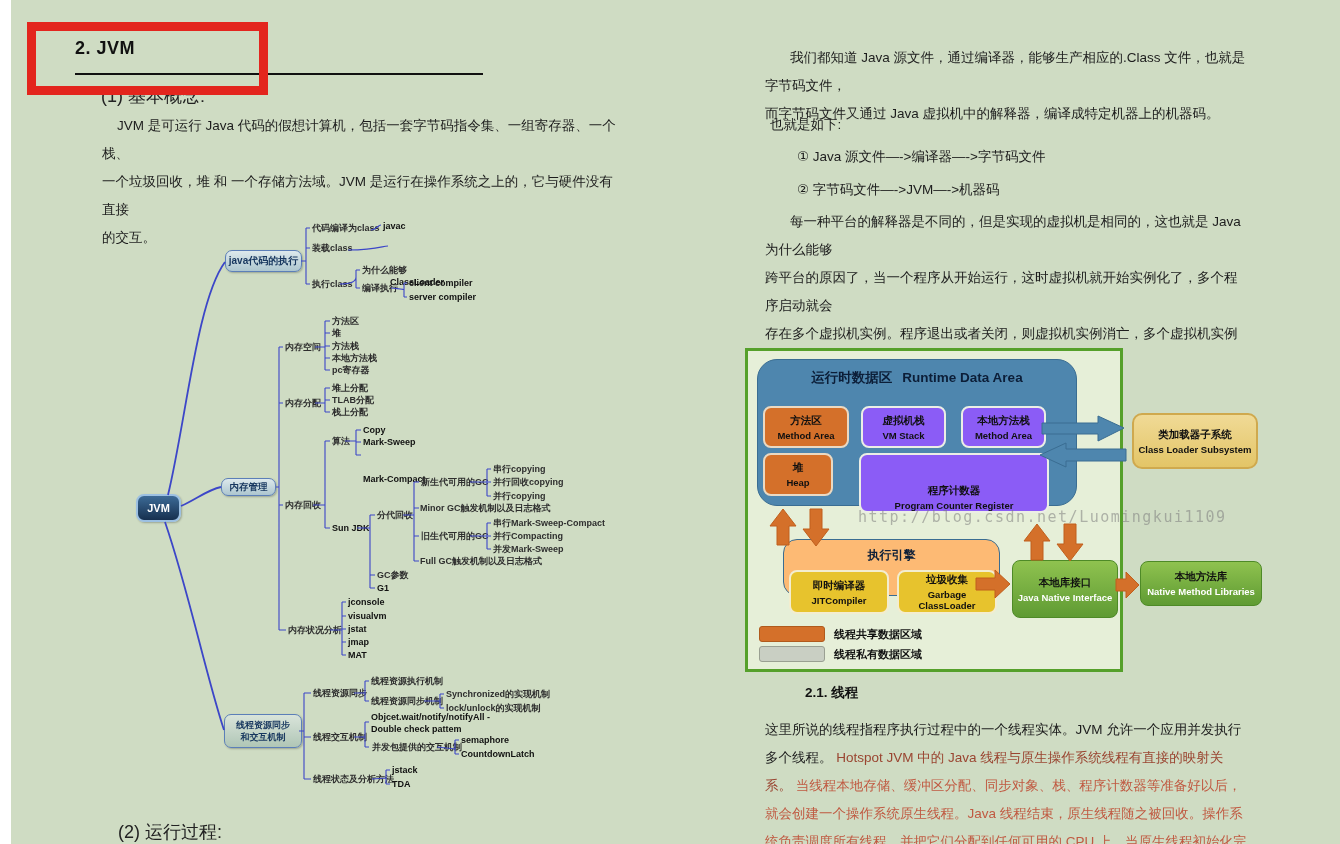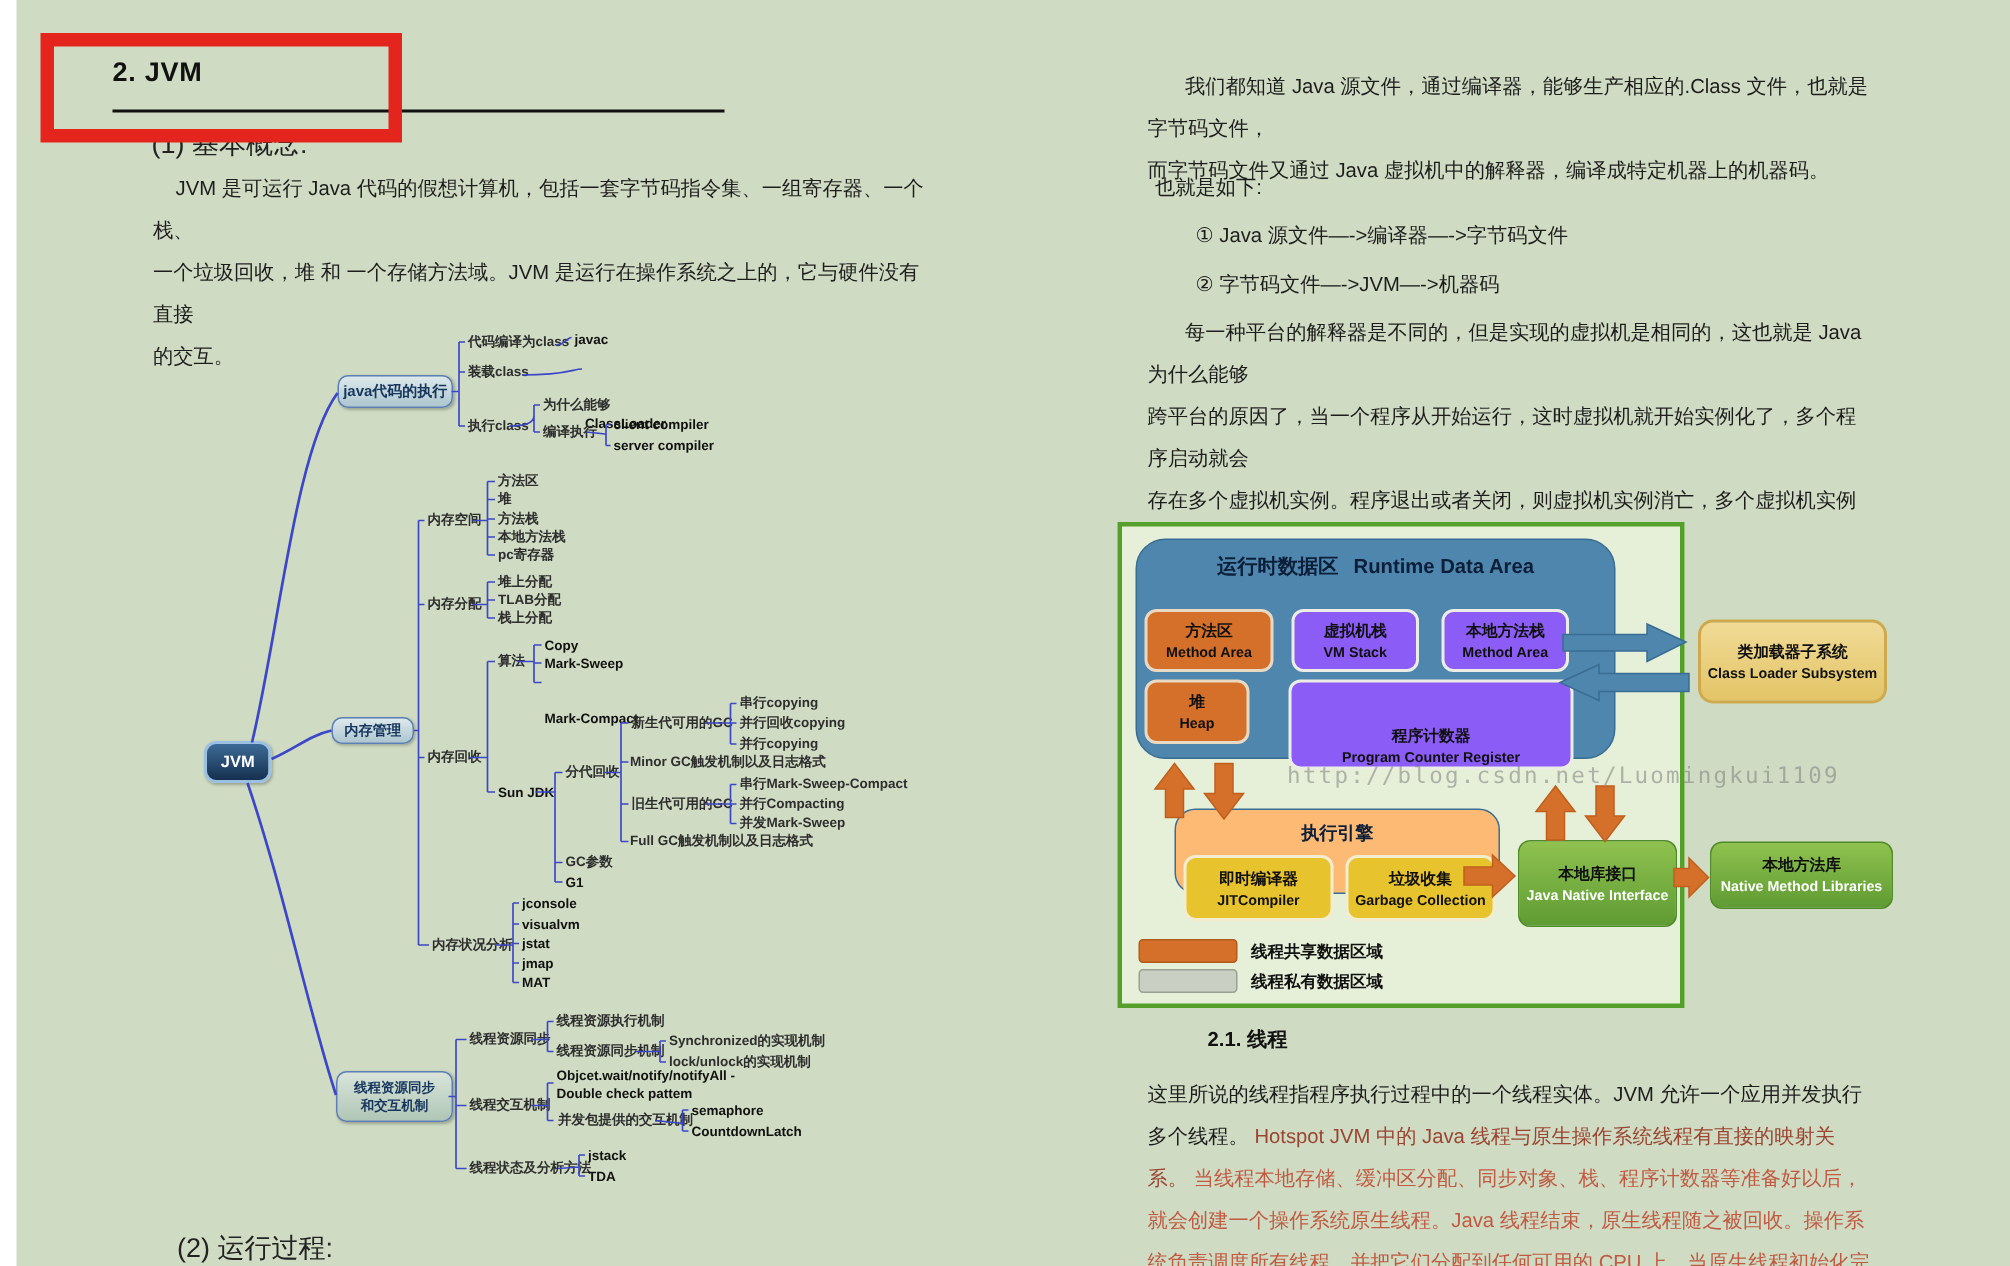--- a/index.html
+++ b/index.html
@@ -255,21 +255,21 @@
 </div>
 
 <div id="engine-box" class="abs">
   <div id="engine-title">执行引擎</div>
   <div id="box-jit" class="dgbox yellow">
     <span class="zh">即时编译器</span>
     <span class="en">JITCompiler</span>
   </div>
   <div id="box-gc" class="dgbox yellow">
     <span class="zh">垃圾收集</span>
-    <span class="en">Garbage Collection</span>
+    <span class="en">Garbage ClassLoader</span>
   </div>
 </div>
 
 <div id="box-jni" class="abs dgbox green">
   <span class="zh">本地库接口</span>
   <span class="en">Java Native Interface</span>
 </div>
 <div id="box-cls" class="abs dgbox tan">
   <span class="zh">类加载器子系统</span>
   <span class="en">Class Loader Subsystem</span>

